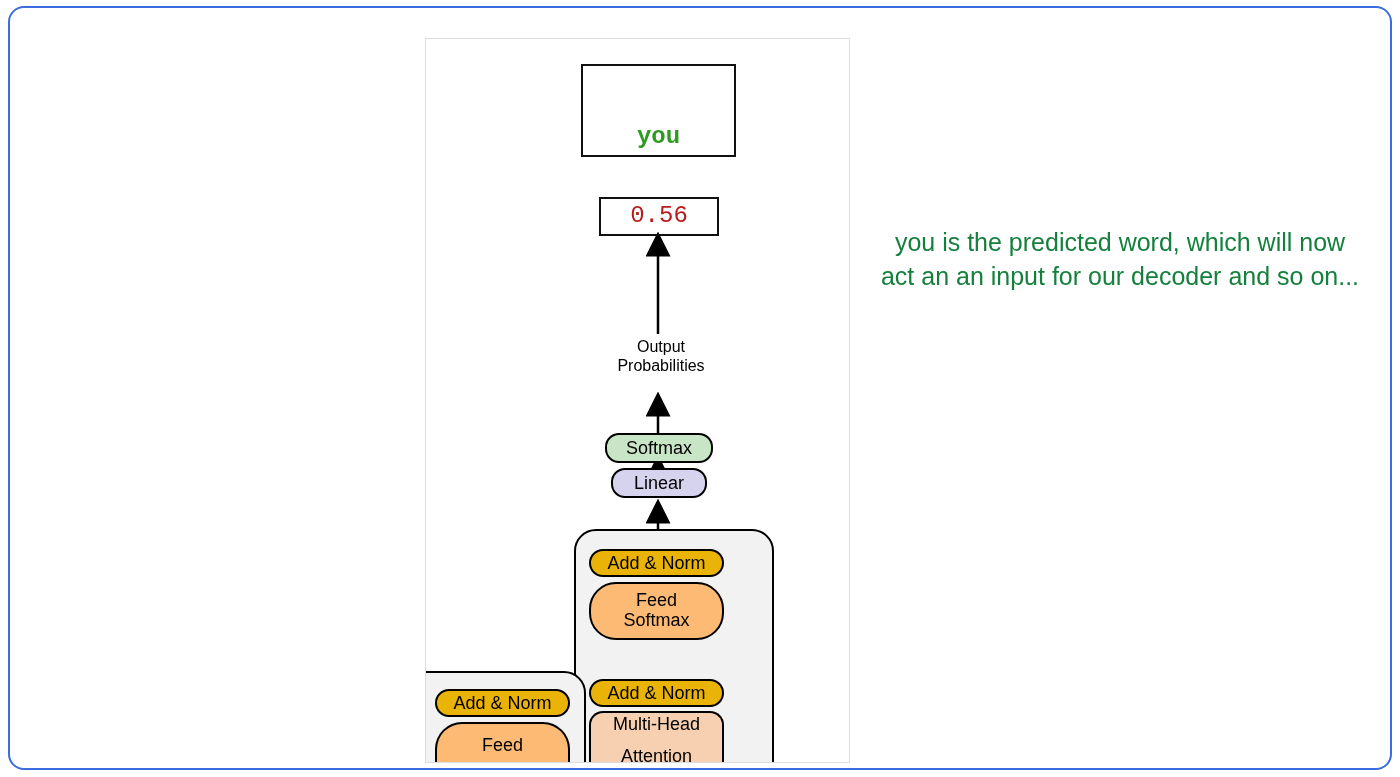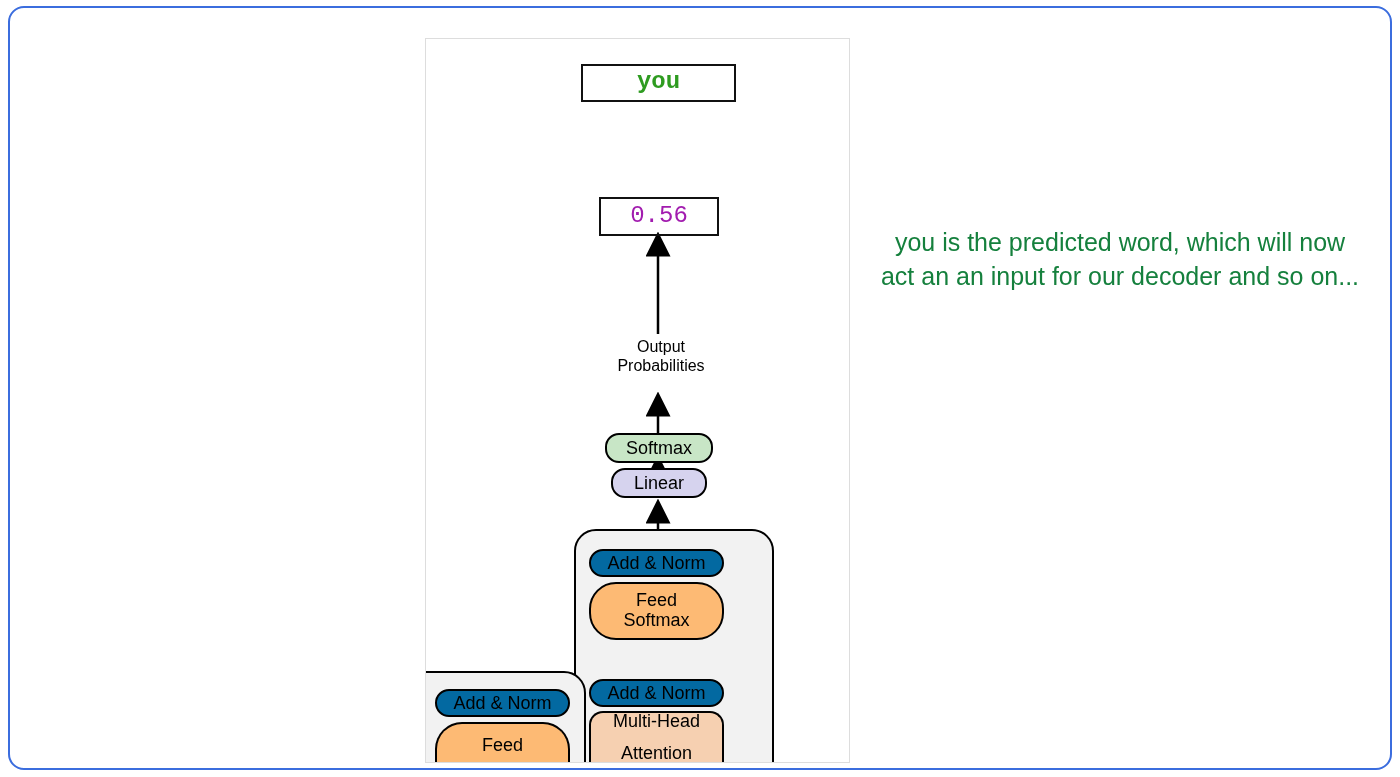--- a/index.html
+++ b/index.html
@@ -39,50 +39,51 @@
   .pred-table {
     position: absolute;
     left: 155px; top: 25px;
     width: 155px;
     border: 2px solid #111;
   }
   .pred-row {
     text-align: center;
     font-family: Consolas, "Courier New", monospace;
     font-size: 24px;
-    padding: 2px 0 5px 0;
+    padding: 21px 0 5px 0;
+    margin-top: 36px;
   }
   .pred-word { color: #2e9b20; font-weight: 700; }
   .pred-idx { color: #2b3b74; border-top: 2px solid #111; }
   .prob-box {
     position: absolute;
     left: 173px; top: 158px;
     width: 120px;
     border: 2px solid #111;
     text-align: center;
     font-family: Consolas, "Courier New", monospace;
     font-size: 24px;
-    color: #a21caf;
+    color: #b91c1c;
     padding: 3px 0 5px 0;
   }
   
   .block {
     position: absolute;
     border: 2px solid #000;
     border-radius: 14px;
     text-align: center;
     font-size: 18px;
     display: flex;
     align-items: center;
     justify-content: center;
     padding: 0 0;
   }
   .green  { background: #c8e6c6; }
   .purple { background: #d6d3ee; }
-  .yellow { background: #0369a1; }
+  .yellow { background: #eab308; }
   .blue   { background: #fdba74; border-radius: 27px; }
   .orange { background: #f6d0b1; }
   .big-round {
     border: 2px solid #000;
     border-radius: 22px;
     background: #f2f2f2;
     position: absolute;
   }
   .out-label {
     position: absolute;
@@ -151,21 +152,21 @@
 
     <div class="block yellow" style="left:163px; top:510px; width:135px; height:28px;">Add &amp; Norm</div>
 
     <div class="block blue" style="left:163px; top:543px; width:135px; height:58px; flex-direction:column; line-height:1.1;">
       <span>Feed</span>
       <span>Softmax</span>
     </div>
 
     <div class="block yellow" style="left:163px; top:640px; width:135px; height:28px;">Add &amp; Norm</div>
 
-    <div class="block orange" style="left:163px; top:672px; width:135px; height:52px; flex-direction:column; line-height:1.1; border-bottom-left-radius:0; border-bottom-right-radius:0; border-bottom:none;gap:12px;">
+    <div class="block orange" style="left:163px; top:672px; width:135px; height:58px; flex-direction:column; line-height:1.1; border-bottom-left-radius:0; border-bottom-right-radius:0; border-bottom:none;gap:12px;">
       <span>Multi-Head</span>
       <span>Attention</span>
     </div>
 
     <div class="big-round" style="left:-40px; top:632px; width:200px; height:260px;"></div>
     <div class="block yellow" style="left:9px; top:650px; width:135px; height:28px;">Add &amp; Norm</div>
     <div class="block blue" style="left:9px; top:683px; width:135px; height:44px; border-bottom-left-radius:0; border-bottom-right-radius:0; border-bottom:none;">Feed</div>
 
   </div>
 

